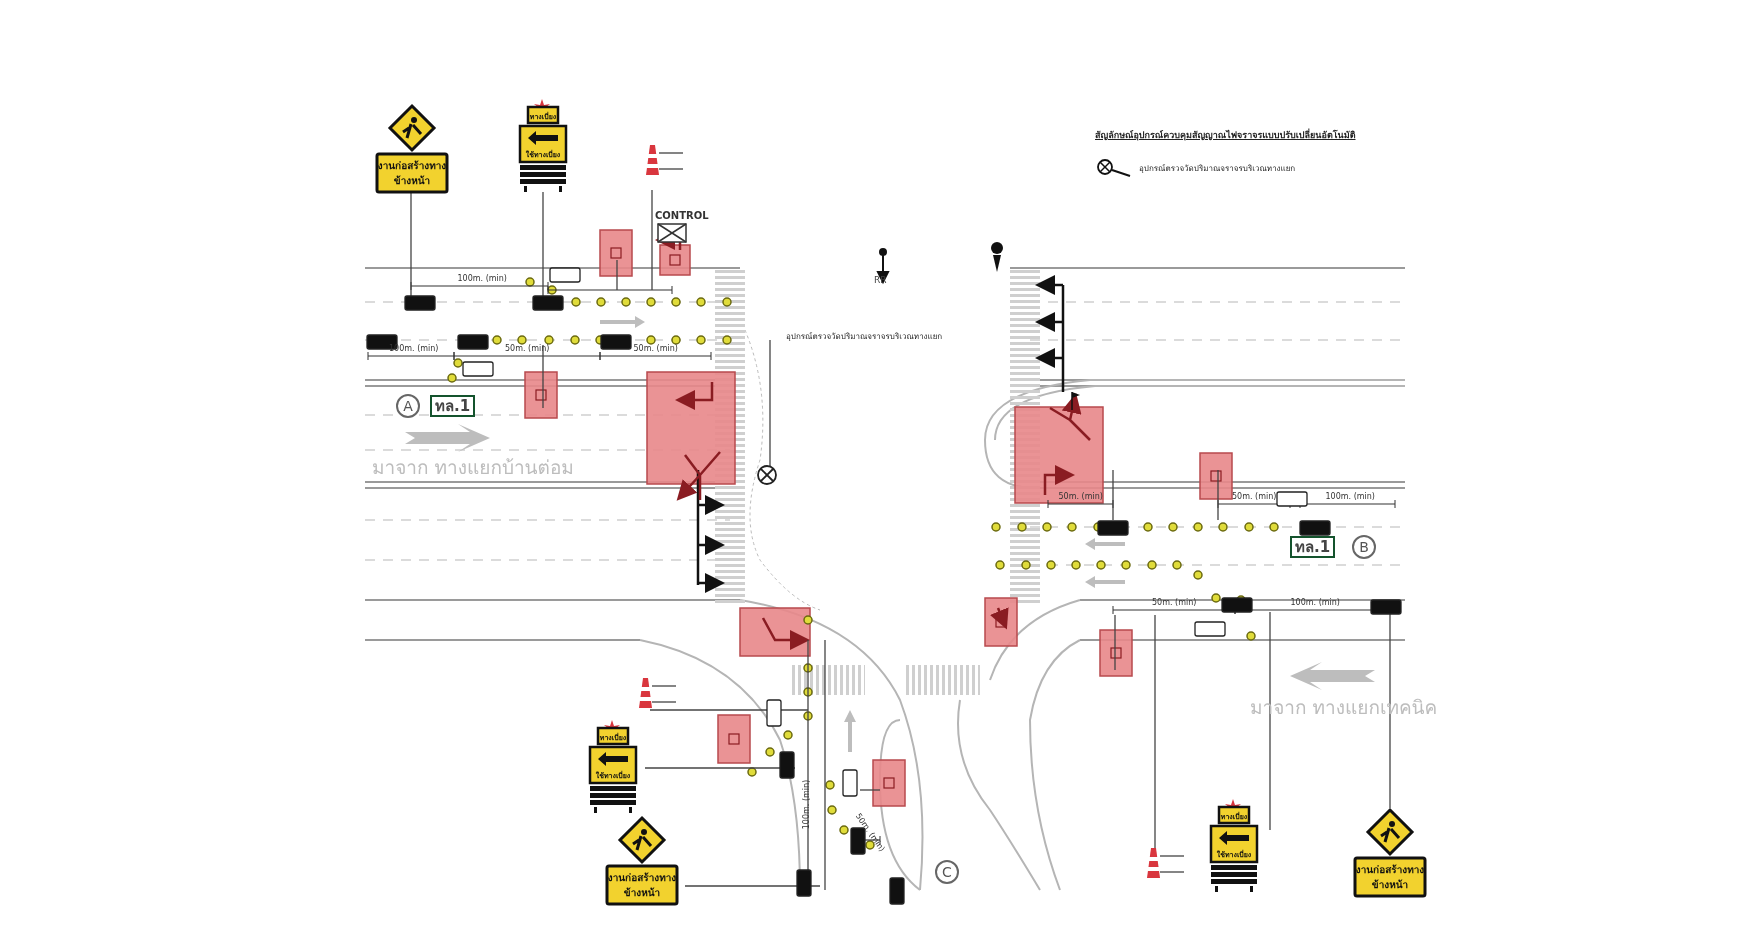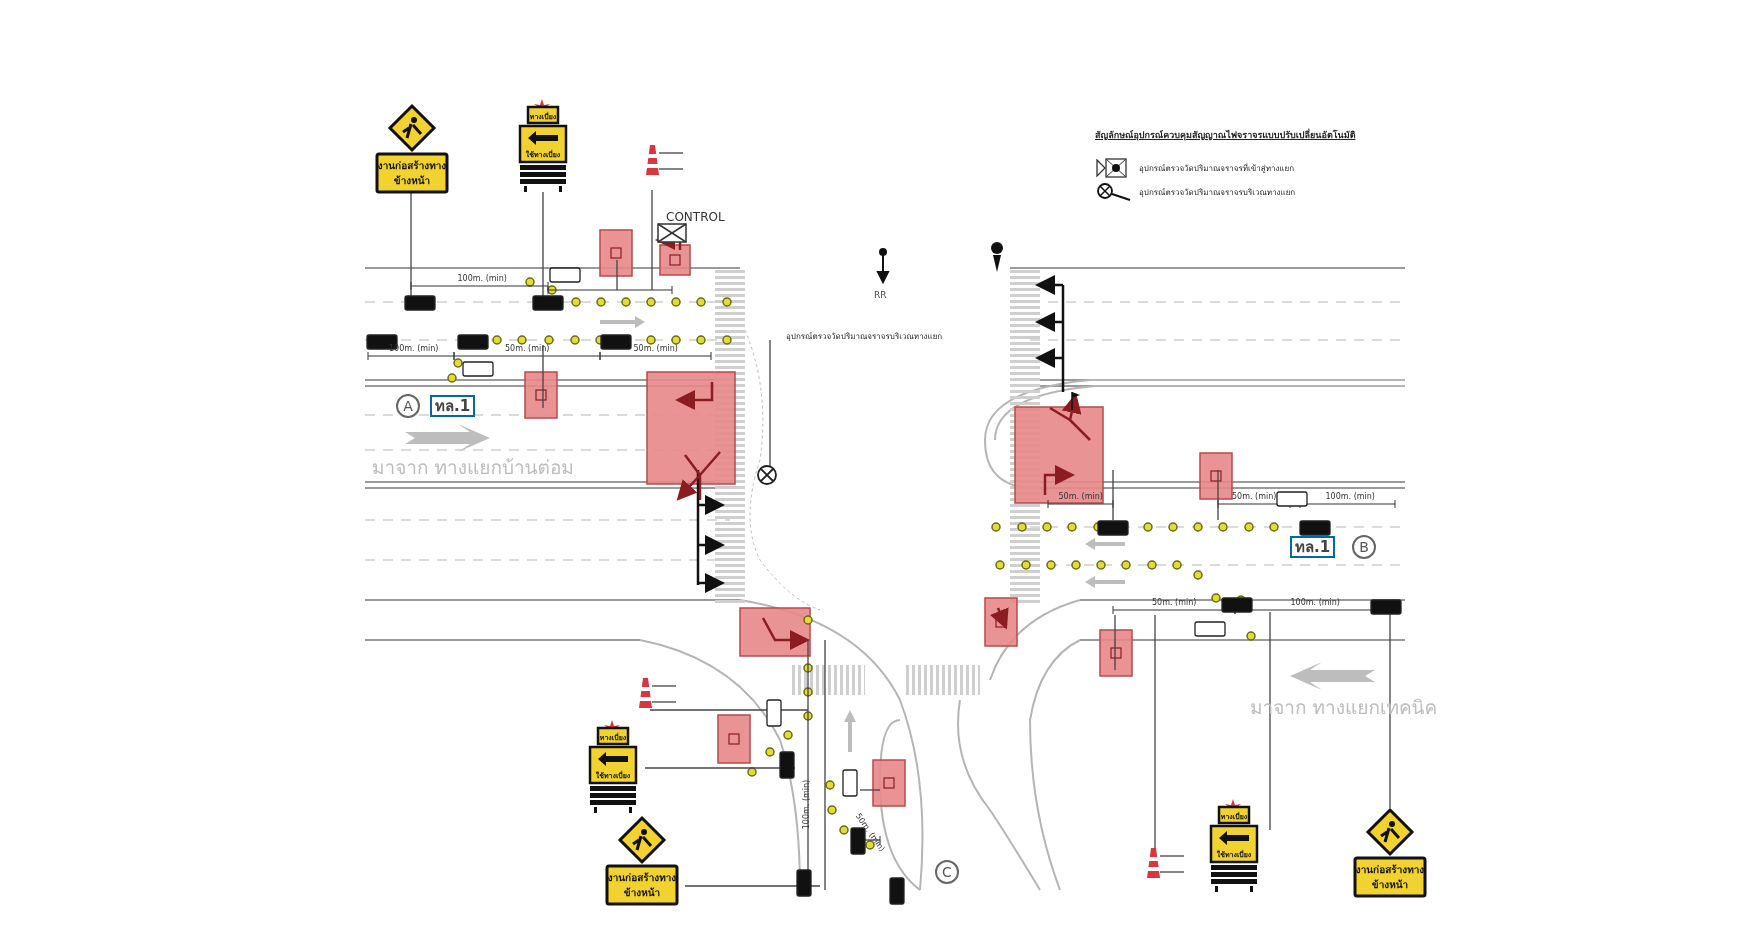--- a/index.html
+++ b/index.html
@@ -3,21 +3,21 @@
 <meta charset="utf-8">
 <style>
   html, body { margin: 0; padding: 0; background: #ffffff; }
   body { width: 1738px; height: 942px; overflow: hidden; position: relative; font-family: "DejaVu Sans", sans-serif; }
   #canvas { position: absolute; left: 0; top: 0; width: 1738px; height: 942px; }
   .legend { position: absolute; left: 1095px; top: 128px; width: 330px; font-family: Liberation Serif, serif; }
   .legend-title { font-size: 9px; font-weight: bold; text-decoration: underline; color: #222; margin-bottom: 14px; white-space: nowrap; }
   .legend-row { display: flex; align-items: center; height: 24px; font-size: 8px; color: #222; }
   .legend-row svg { width: 38px; height: 22px; margin-right: 6px; flex: none; }
   .dir-text { position: absolute; font-size: 19px; color: #bdbdbd; font-family: "DejaVu Sans", sans-serif; white-space: nowrap; }
-  .tag-box { position: absolute; border: 2px solid #0369a1; padding: 0 3px; font-size: 15px; font-weight: bold; color: #444; line-height: 18px; background: #fff; }
+  .tag-box { position: absolute; border: 2px solid #14532d; padding: 0 3px; font-size: 15px; font-weight: bold; color: #444; line-height: 18px; background: #fff; }
   .circ-tag { position: absolute; width: 20px; height: 20px; border: 2px solid #666; border-radius: 50%; text-align: center; line-height: 20px; font-size: 14px; color: #555; background: #fff; }
   .small-label { position: absolute; font-size: 8px; color: #333; white-space: nowrap; }
   .callout { position: absolute; font-size: 8px; color: #222; white-space: nowrap; }
 </style>
 </head>
 <body>
 
 <svg id="canvas" viewBox="0 0 1738 942" xmlns="http://www.w3.org/2000/svg">
   <defs>
     <marker id="arrowBlk" markerWidth="8" markerHeight="8" refX="6" refY="4" orient="auto">
@@ -408,42 +408,32 @@
         <line x1="1160" y1="856" x2="1184" y2="856" stroke="#333" stroke-width="1.2"></line>
         <line x1="1160" y1="872" x2="1184" y2="872" stroke="#333" stroke-width="1.2"></line>
       </g>
     </g>
 </svg>
 
 <div class="legend">
   <div class="legend-title">สัญลักษณ์อุปกรณ์ควบคุมสัญญาณไฟจราจรแบบปรับเปลี่ยนอัตโนมัติ</div>
   <div class="legend-row">
     <svg viewBox="0 0 38 22">
-      <path d="M2,3 L10,11 L2,19 z" fill="none" stroke="#333" stroke-width="1.3"></path>
-      <rect x="11" y="2" width="20" height="18" fill="none" stroke="#333" stroke-width="1.3"></rect>
-      <line x1="11" y1="2" x2="31" y2="20" stroke="#333" stroke-width="1"></line>
-      <line x1="31" y1="2" x2="11" y2="20" stroke="#333" stroke-width="1"></line>
-      <circle cx="21" cy="11" r="4" fill="#111"></circle>
-    </svg>
-    <span>อุปกรณ์ตรวจวัดปริมาณจราจรที่เข้าสู่ทางแยก</span>
-  </div>
-  <div class="legend-row">
-    <svg viewBox="0 0 38 22">
       <circle cx="10" cy="10" r="7" fill="none" stroke="#111" stroke-width="1.8"></circle>
       <line x1="5" y1="5" x2="15" y2="15" stroke="#111" stroke-width="1.5"></line>
       <line x1="15" y1="5" x2="5" y2="15" stroke="#111" stroke-width="1.5"></line>
       <line x1="17" y1="13" x2="35" y2="19" stroke="#111" stroke-width="2"></line>
     </svg>
     <span>อุปกรณ์ตรวจวัดปริมาณจราจรบริเวณทางแยก</span>
   </div>
 </div>
 
 <div class="callout" style="left:786px; top:330px;">อุปกรณ์ตรวจวัดปริมาณจราจรบริเวณทางแยก</div>
-<div class="small-label" style="left:655px; top:210px; font-size:12px; font-weight:normal;margin-left:11px;">CONTROL</div>
-<div class="small-label" style="left:874px; top:290px; font-size:9px; color:#444;text-align:right;">RR</div>
+<div class="small-label" style="left:655px; top:210px; font-size:10px; font-weight:bold;">CONTROL</div>
+<div class="small-label" style="left:874px; top:275px; font-size:9px; color:#444;text-align:right;">RR</div>
 
 <div class="circ-tag" style="left:396px; top:394px;">A</div>
 <div class="tag-box" style="left:430px; top:395px;">ทล.1</div>
 <div class="dir-text" style="left:372px; top:452px;">มาจาก ทางแยกบ้านต่อม</div>
 
 <div class="circ-tag" style="left:1352px; top:535px;">B</div>
 <div class="tag-box" style="left:1290px; top:536px;">ทล.1</div>
 <div class="dir-text" style="left:1250px; top:692px;">มาจาก ทางแยกเทคนิค</div>
 
 <div class="circ-tag" style="left:935px; top:860px;">C</div>

